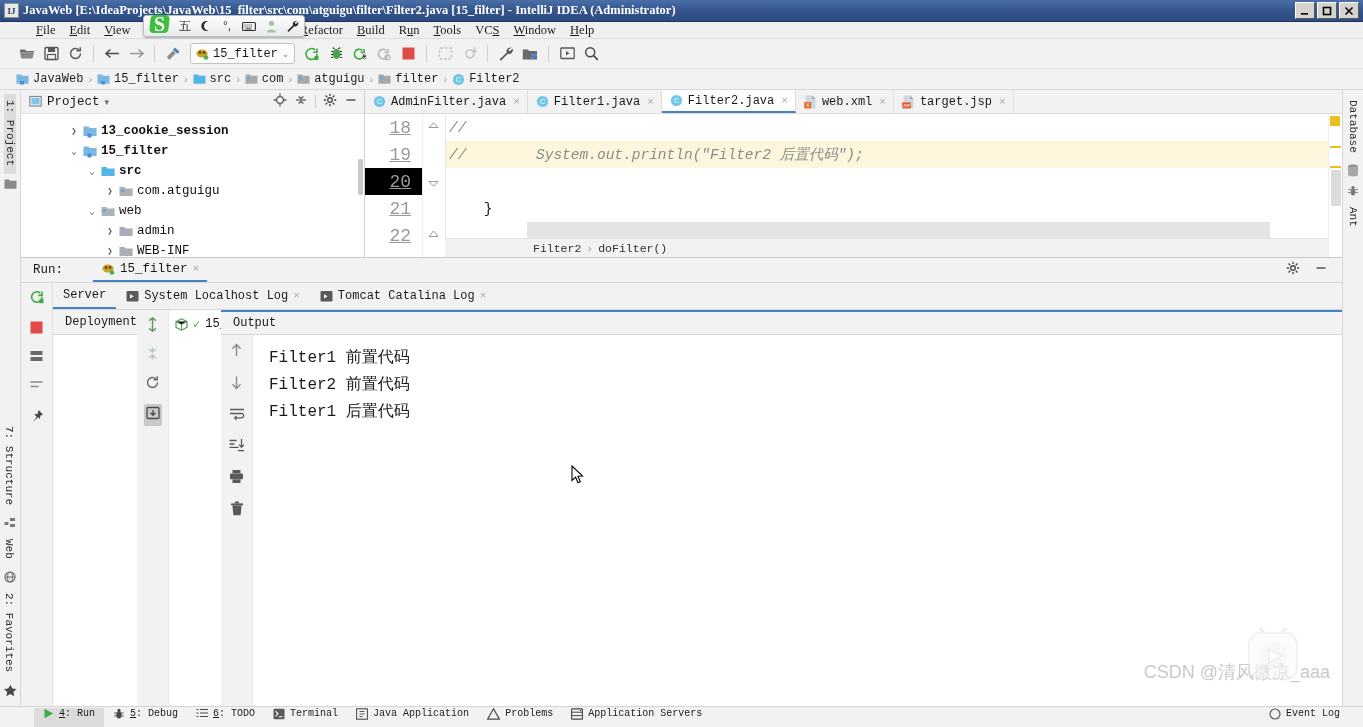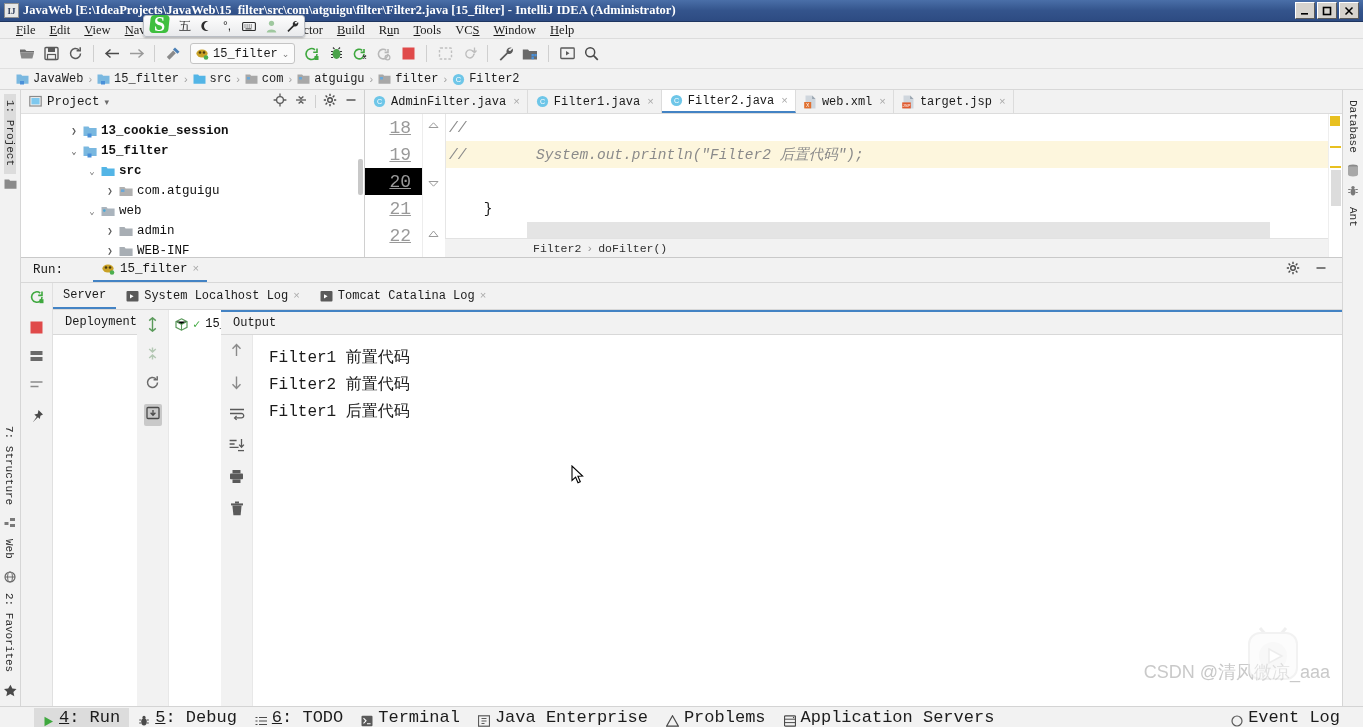--- a/index.html
+++ b/index.html
@@ -84,21 +84,21 @@
     font-size: 12px; color: #2c2c2c; line-height: 1;
     display: flex; align-items: center; justify-content: center;
     min-width: 12px; height: 16px;
   }
 
   
   .menubar {
     height: 17px; min-height: 17px;
     background: #f0f0f0;
     display: flex; align-items: center;
-    padding-left: 9px; gap: 0px;
+    padding-left: 29px; gap: 0px;
     border-bottom: 1px solid #dcdcdc;
   }
   .menu-item {
     font-family: "Liberation Serif", serif;
     font-size: 12.5px; color: #1a1a1a;
     padding: 0 7px; line-height: 16px; white-space: nowrap;
   }
   .menu-item u { text-decoration: underline; }
 
   
@@ -412,24 +412,24 @@
   
   .statusbar {
     height: 21px; min-height: 21px;
     background: #f2f2f2;
     border-top: 1px solid #d4d4d4;
     display: flex; align-items: center;
     padding-left: 34px; gap: 0;
     position: relative; z-index: 10;
   }
   .sbi {
-    display: flex; align-items: flex-end; gap: 5px;
+    display: flex; align-items: flex-start; gap: 5px;
     padding: 0 9px; height: 19px;
     font-family: "Liberation Mono", monospace;
-    font-size: 17px; color: #1c1c1c;
+    font-size: 10px; color: #1c1c1c;
     white-space: nowrap;
   }
   .sbi.sel { background: #dcdcdc; }
   .sb-right { margin-left: auto; display:flex; align-items:center; padding-right: 14px; }
   .sbi u { text-decoration: underline; }
 
   .leftrail-bottom { margin-top: auto; padding-bottom: 6px; }
 </style>
 </head>
 <body>
@@ -1185,21 +1185,21 @@
           <rect x="0.5" y="0.8" width="11" height="10.4" rx="1" fill="#5a5a5a"></rect>
           <path d="M2.5 3.2 5 5.8 2.5 8.4M6 8.8h3.6" stroke="#fff" stroke-width="1.1" fill="none"></path>
         </svg>
       <span>Terminal</span>
     </div>
     <div class="sbi">
       <svg width="12" height="12" viewBox="0 0 12 12">
           <rect x="0.5" y="0.8" width="11" height="10.4" fill="none" stroke="#5a5a5a" stroke-width="1.2"></rect>
           <path d="M3.5 3.5h5M3.5 6h5M3.5 8.5h3" stroke="#5a5a5a" stroke-width="1"></path>
         </svg>
-      <span>Java Enterprise</span>
+      <span>Java Application</span>
     </div>
     <div class="sbi">
       <svg width="13" height="12" viewBox="0 0 13 12">
           <path d="M6.5 0.8 12.4 11.2H0.6z" fill="none" stroke="#4a4a4a" stroke-width="1.2"></path>
         </svg>
       <span>Problems</span>
     </div>
     <div class="sbi">
       <svg width="12" height="12" viewBox="0 0 12 12">
           <rect x="0.5" y="0.8" width="11" height="10.4" rx="1" fill="none" stroke="#4a4a4a" stroke-width="1.2"></rect>

